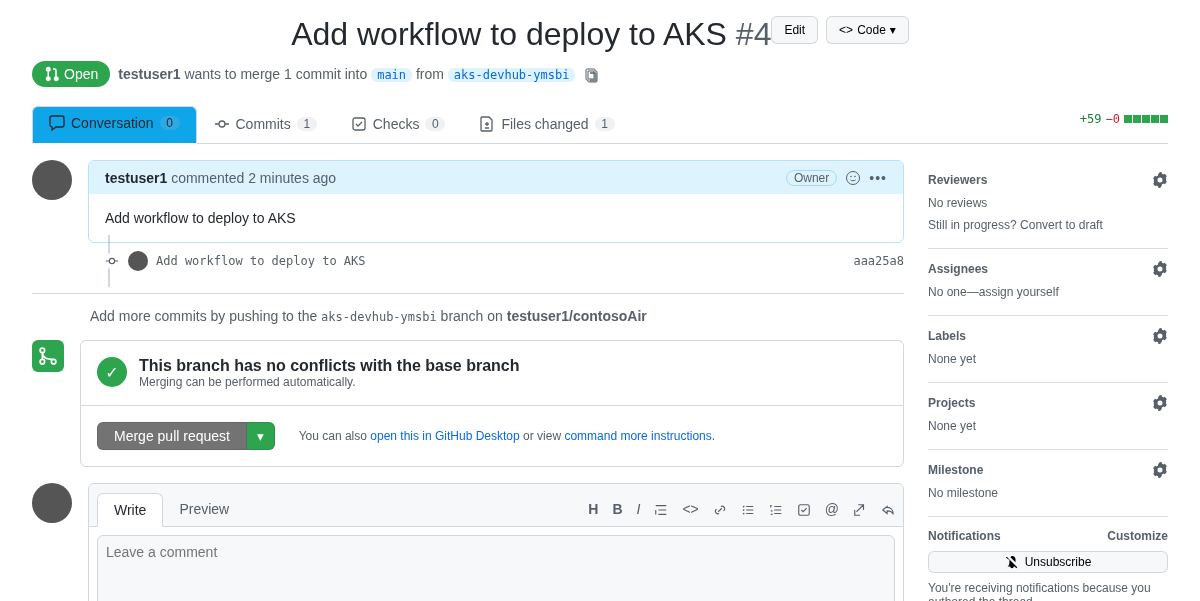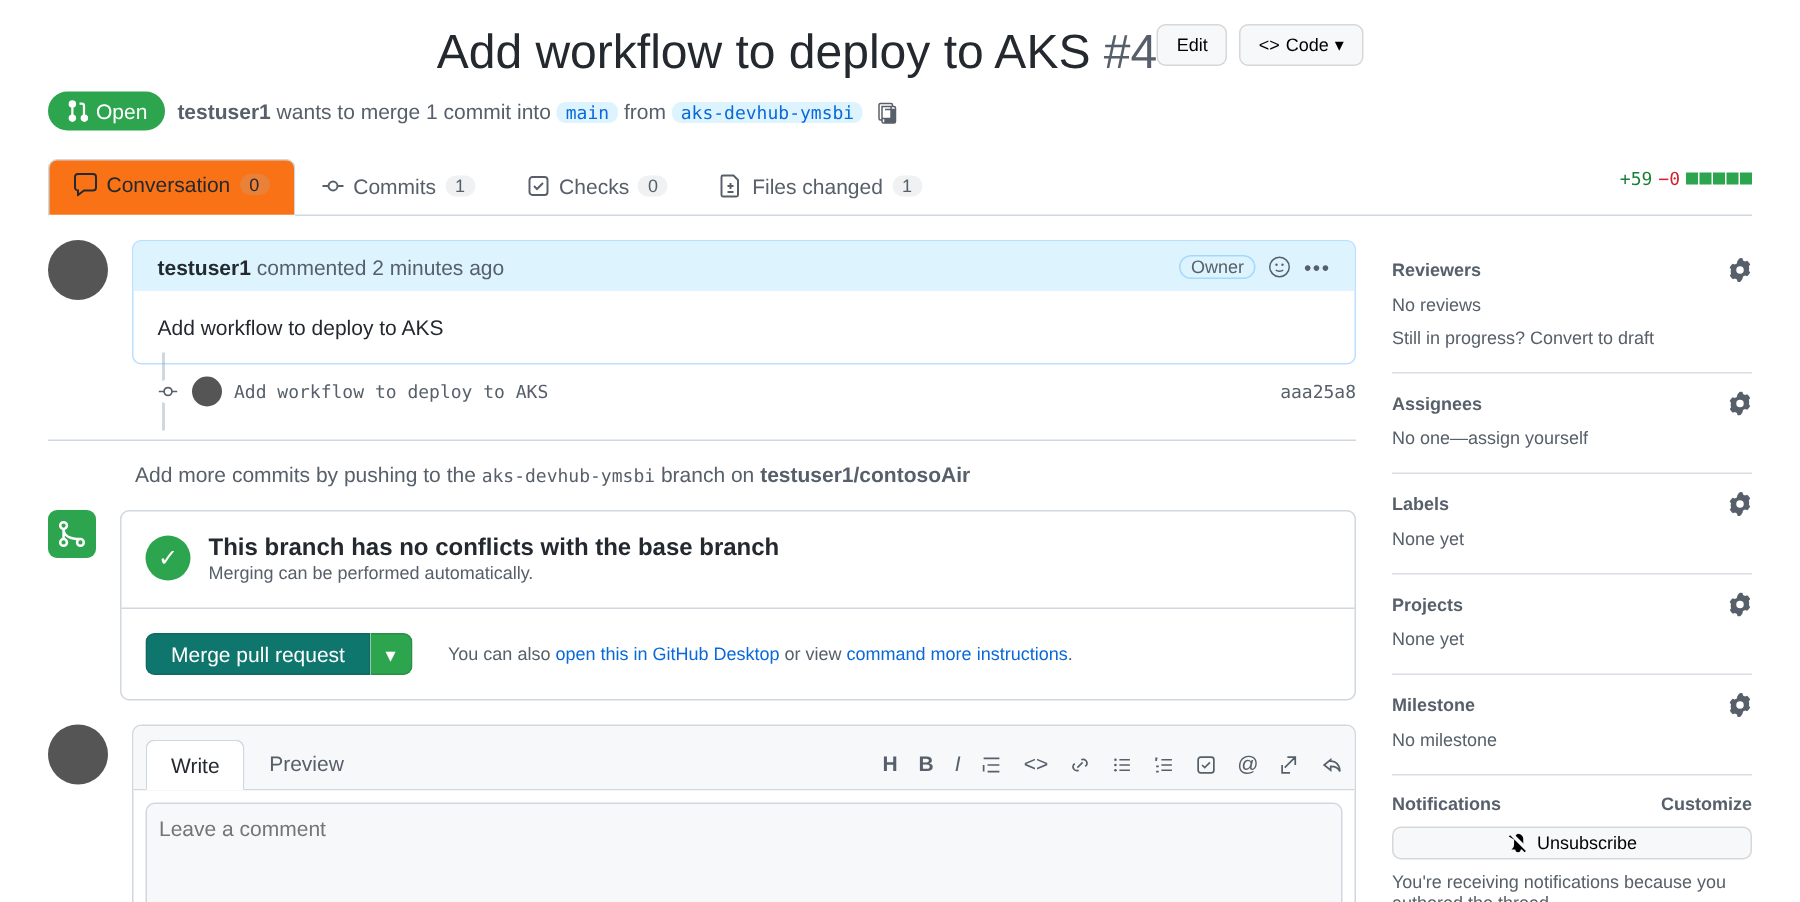--- a/index.html
+++ b/index.html
@@ -17,21 +17,21 @@
 
 .pr-meta { display: flex; align-items: center; gap: 8px; font-size: 14px; color: #57606a; margin-bottom: 18px; }
 .state-badge { display: inline-flex; align-items: center; gap: 4px; background: #2da44e; color: #fff; padding: 5px 12px; border-radius: 2em; font-weight: 500; font-size: 14px; }
 .code-chip { font-family: ui-monospace, SFMono-Regular, Menlo, monospace; font-size: 12px; background: #ddf4ff; color: #0969da; padding: 0 6px; border-radius: 6px; }
 .copy-icon { cursor: pointer; color: #57606a; }
 
 
 .tabs-row { display: flex; justify-content: space-between; align-items: center; border-bottom: 1px solid #d0d7de; }
 .tabs { display: flex; }
 .tab { display: inline-flex; align-items: center; gap: 6px; padding: 8px 16px 12px; font-size: 14px; color: #57606a; cursor: pointer; border-top: 1px solid transparent; border-left: 1px solid transparent; border-right: 1px solid transparent; position: relative; top: 1px; border-radius: 6px 6px 0 0; }
-.tab.active { color: #24292f; background: #f97316; border-color: #d0d7de; border-bottom: 1px solid #fff; }
+.tab.active { color: #24292f; background: #0ea5e9; border-color: #d0d7de; border-bottom: 1px solid #fff; }
 .counter { background: rgba(175,184,193,.2); border-radius: 2em; padding: 0 6px; font-size: 12px; min-width: 20px; text-align: center; }
 .diffstat { font-family: ui-monospace, monospace; font-size: 12px; display: flex; gap: 4px; align-items: center; padding-bottom: 10px; }
 .diff-add { color: #1a7f37; }
 .diff-del { color: #cf222e; }
 .diff-bar { display: inline-flex; gap: 1px; }
 .diff-sq { width: 8px; height: 8px; background: #2da44e; }
 
 
 .main-layout { display: flex; gap: 24px; margin-top: 16px; padding-bottom: 40px; }
 .content { flex: 1; min-width: 0; }
@@ -60,21 +60,21 @@
 
 
 .merge-row { display:flex; align-items:flex-start; gap:16px; margin-bottom: 16px; }
 .merge-badge { width:32px; height:32px; border-radius:6px; background:#2da44e; color:#fff; display:flex; align-items:center; justify-content:center; flex-shrink:0; }
 .merge-box { flex:1; border: 1px solid #d0d7de; border-radius: 6px; }
 .merge-sec { padding: 16px; display:flex; align-items:flex-start; gap:12px; }
 .merge-sec + .merge-sec { border-top: 1px solid #d0d7de; }
 .check-circle { width:30px; height:30px; border-radius:50%; background:#2da44e; color:#fff; display:flex; align-items:center; justify-content:center; flex-shrink:0; font-size:16px; }
 .merge-title { font-size:16px; font-weight:600; }
 .merge-sub { font-size:12px; color:#57606a; }
-.merge-btn { background:#0f766e; color:#fff; border:1px solid rgba(27,31,36,.15); border-radius:6px 0 0 6px; padding:5px 16px; font-size:14px; font-weight:500; cursor:pointer; }
+.merge-btn { background:#737373; color:#fff; border:1px solid rgba(27,31,36,.15); border-radius:6px 0 0 6px; padding:5px 16px; font-size:14px; font-weight:500; cursor:pointer; }
 .merge-dd { background:#2da44e; color:#fff; border:1px solid rgba(27,31,36,.15); border-left:0; border-radius:0 6px 6px 0; padding:5px 10px; cursor:pointer; }
 .merge-alt { font-size:12px; color:#57606a; margin-left:12px; }
 
 
 .comment-row { display:flex; gap:16px; }
 .comment-box { flex:1; border:1px solid #d0d7de; border-radius:6px; }
 .comment-tabs { display:flex; justify-content:space-between; align-items:center; padding-top:8px; padding-right:8px; background:#f6f8fa; border-radius:6px 6px 0 0; border-bottom:1px solid #d0d7de; }
 .ctabs { display:flex; padding-left:8px; }
 .ctab { padding:8px 16px; font-size:14px; color:#57606a; cursor:pointer; border-radius:6px 6px 0 0; position:relative; top:1px; }
 .ctab.active { background:#fff; border:1px solid #d0d7de; border-bottom-color:#fff; color:#24292f; }

